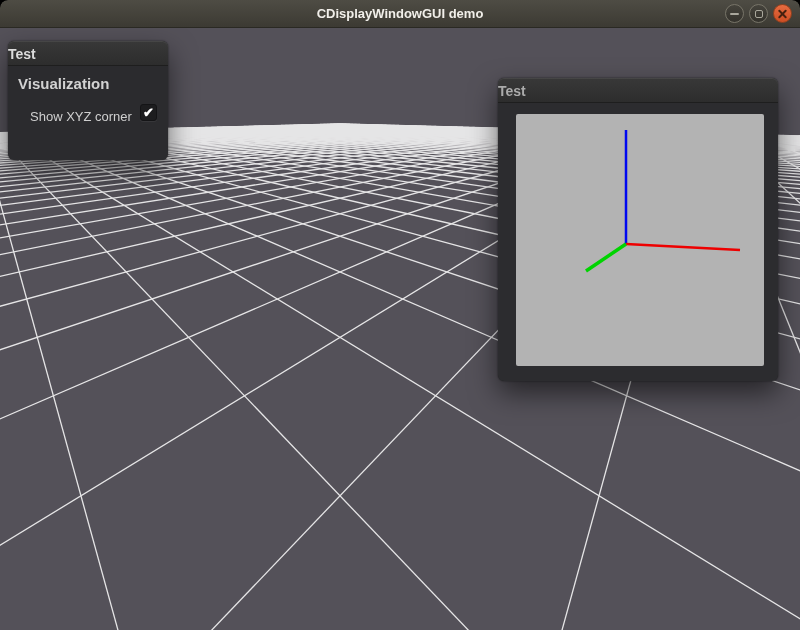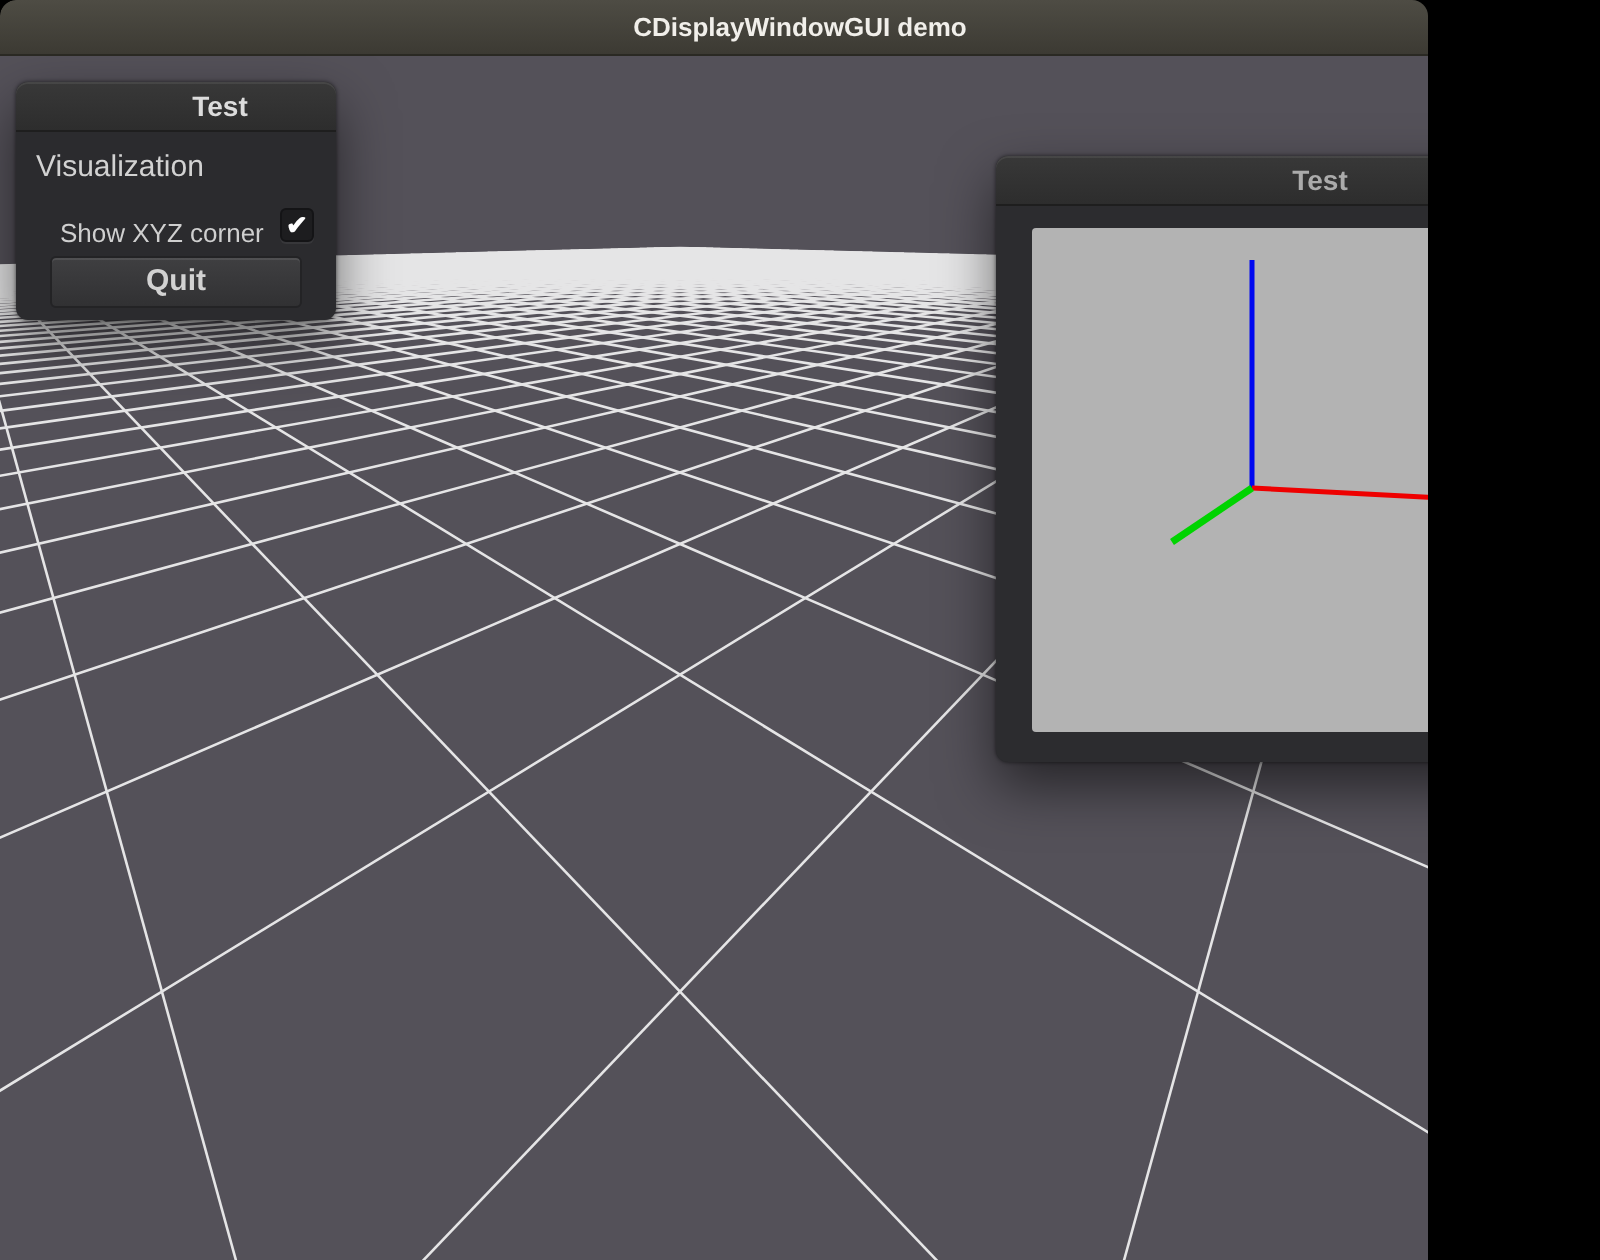--- a/index.html
+++ b/index.html
@@ -1,18 +1,18 @@
 <!DOCTYPE html>
 <html><head>
 <meta charset="utf-8">
 <style>
   html,body{margin:0;padding:0;background:#000;}
   *{box-sizing:border-box;}
   .app{
-    position:relative;width:714px;height:630px;overflow:hidden;
+    position:relative;width:800px;height:630px;overflow:hidden;
     border-radius:8px 8px 0 0;
     font-family:"Liberation Sans", sans-serif;
   }
   
   .titlebar{
     position:absolute;left:0;top:0;width:800px;height:28px;
     background:linear-gradient(#4e4c44,#3c3a33);
     border-bottom:1px solid #2a2923;
     border-radius:8px 8px 0 0;
     z-index:30;
@@ -48,30 +48,30 @@
   .gui-win{
     position:absolute;background:#2b2b2e;border-radius:6px;
     box-shadow:0 12px 28px rgba(0,0,0,.55), 0 0 2px rgba(0,0,0,.6);
   }
   .gui-header{
     position:absolute;left:0;top:0;right:0;height:25px;
     background:linear-gradient(#383838,#2d2d2d);
     border-bottom:1px solid #1e1e1e;
     box-shadow:inset 0 1px 0 rgba(255,255,255,.07);
     border-radius:6px 6px 0 0;
-    text-align:center;line-height:25px;padding-left:44px;
+    text-align:left;line-height:25px;
   }
   .gui-header span{font-size:14px;font-weight:bold;}
 
   
   .panel{left:8px;top:13px;width:160px;height:119px;}
   .panel .gui-header span{color:#dcdcdc;}
   .viz-label{
     position:absolute;left:10px;top:34px;
-    font-size:15px;font-weight:normal;color:#d2d2d2;
+    font-size:15px;font-weight:bold;color:#d2d2d2;
   }
   .chk-label{
     position:absolute;left:22px;top:68px;
     font-size:13px;color:#cfcfcf;text-align:center;
   }
   .chk-box{
     position:absolute;left:132px;top:63px;width:17px;height:17px;
     background:#1d1d1f;border:1px solid #141416;border-radius:3px;
     box-shadow:0 1px 0 rgba(255,255,255,.06);
     text-align:center;line-height:16px;
@@ -354,23 +354,20 @@
 
     <div class="gui-win panel">
       <div class="gui-header">
         <span>Test</span>
       </div>
       <div class="viz-label">Visualization</div>
       <div class="chk-label">Show XYZ corner</div>
       <div class="chk-box">
         <span>✔</span>
       </div>
-      <div class="quit-btn">
-        <span>Quit</span>
-      </div>
     </div>
 
     <div class="gui-win subwin">
       <div class="gui-header">
         <span>Test</span>
       </div>
       <div class="axes-canvas" style="background: rgb(179, 179, 179);">
         <svg viewBox="0 0 248 252" xmlns="http://www.w3.org/2000/svg">
             <line x1="110" y1="130" x2="110" y2="16" stroke="#0008f0" stroke-width="2.5"></line>
             <line x1="110" y1="130" x2="224" y2="136" stroke="#ee0000" stroke-width="2.5"></line>

